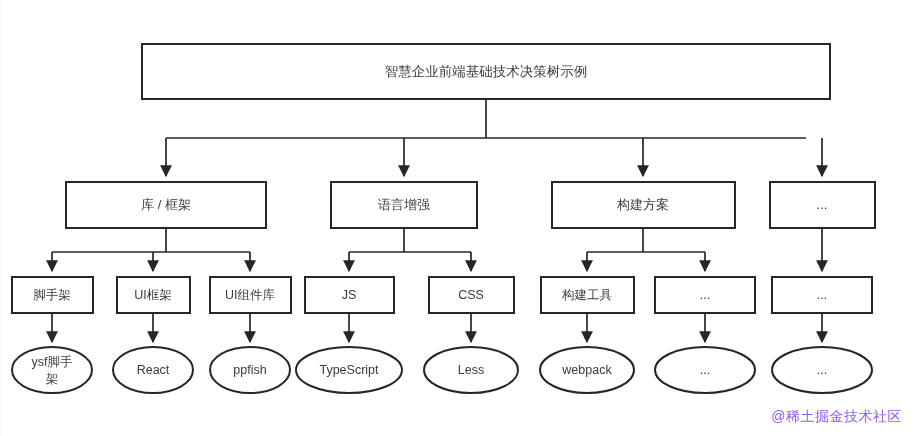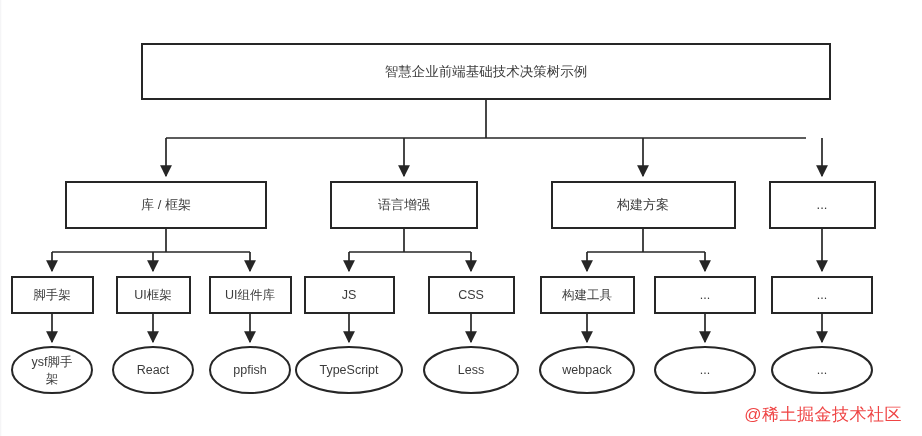--- a/index.html
+++ b/index.html
@@ -57,22 +57,22 @@
   .node-label.title-label {
     font-size: 13.5px;
   }
   .node-label.small {
     font-size: 12.5px;
   }
   .watermark {
     position: absolute;
     right: 16px;
     bottom: 10px;
-    color: #ef4444;
-    font-size: 17px;
+    color: #8b5cf6;
+    font-size: 14px;
     font-family: "Liberation Sans", "DejaVu Sans", sans-serif;
     letter-spacing: 0.5px;
     user-select: none;
   }
 </style>
 </head>
 <body>
 
 <div id="canvas">
 

